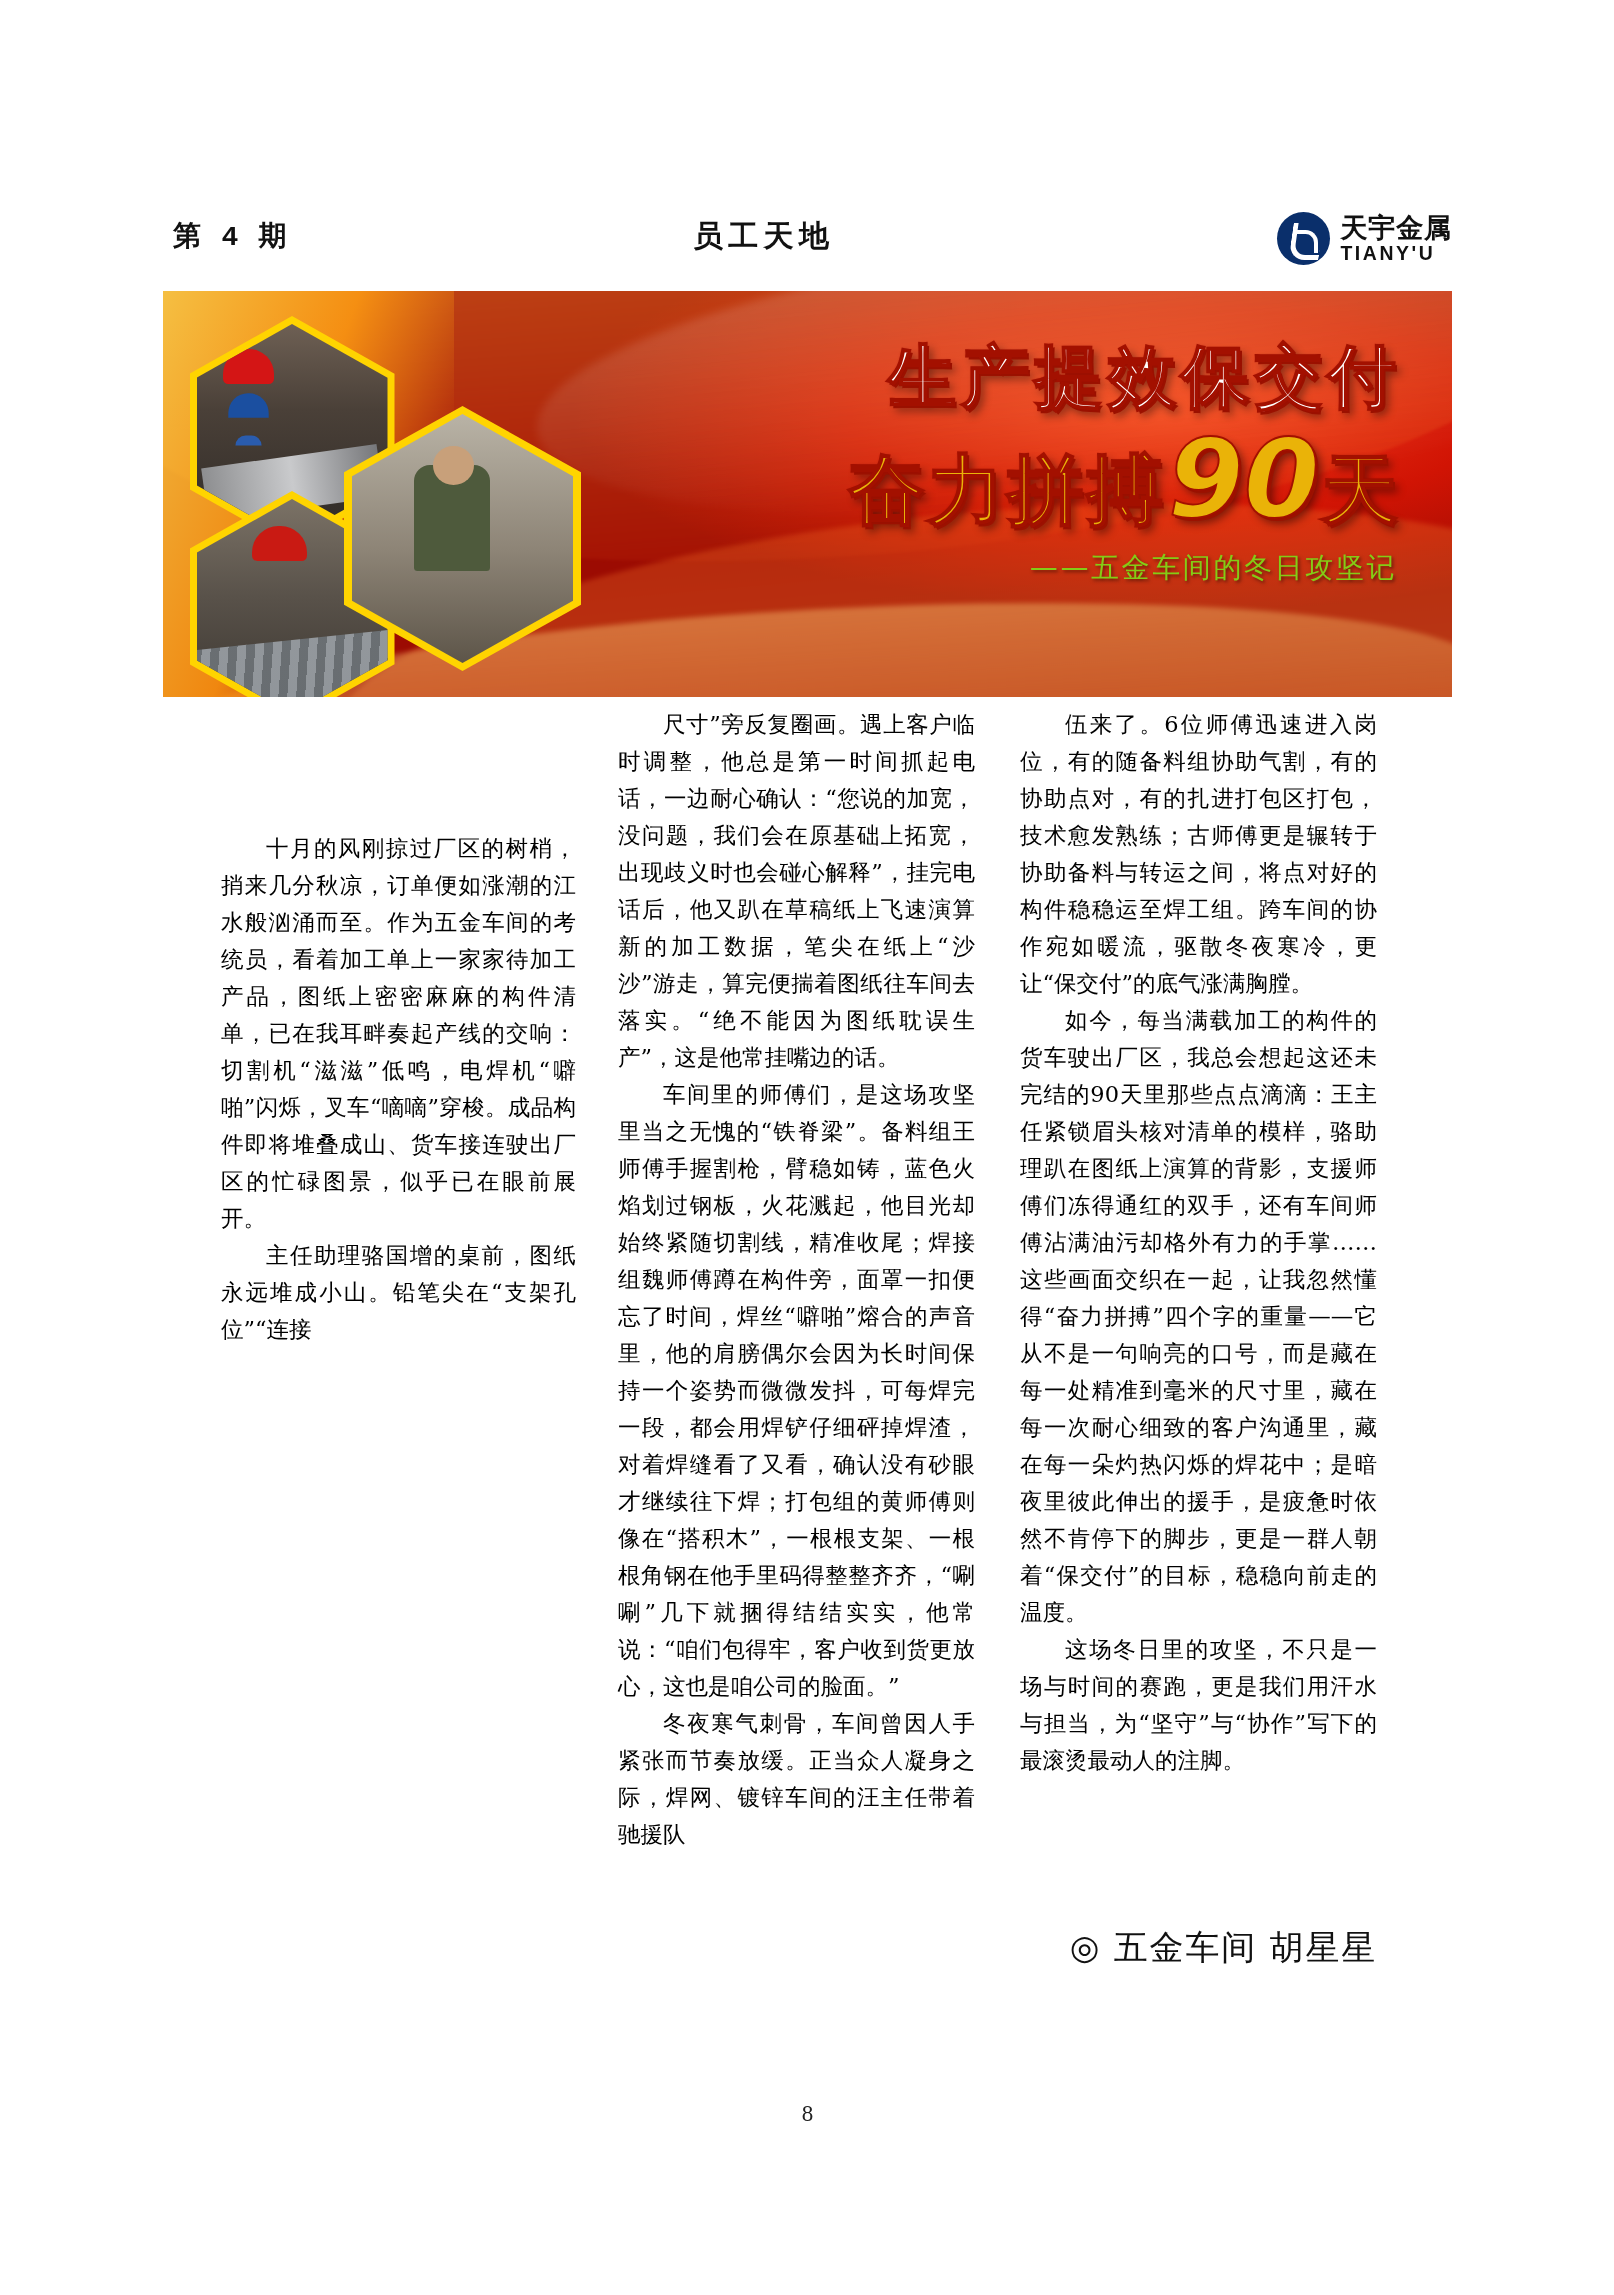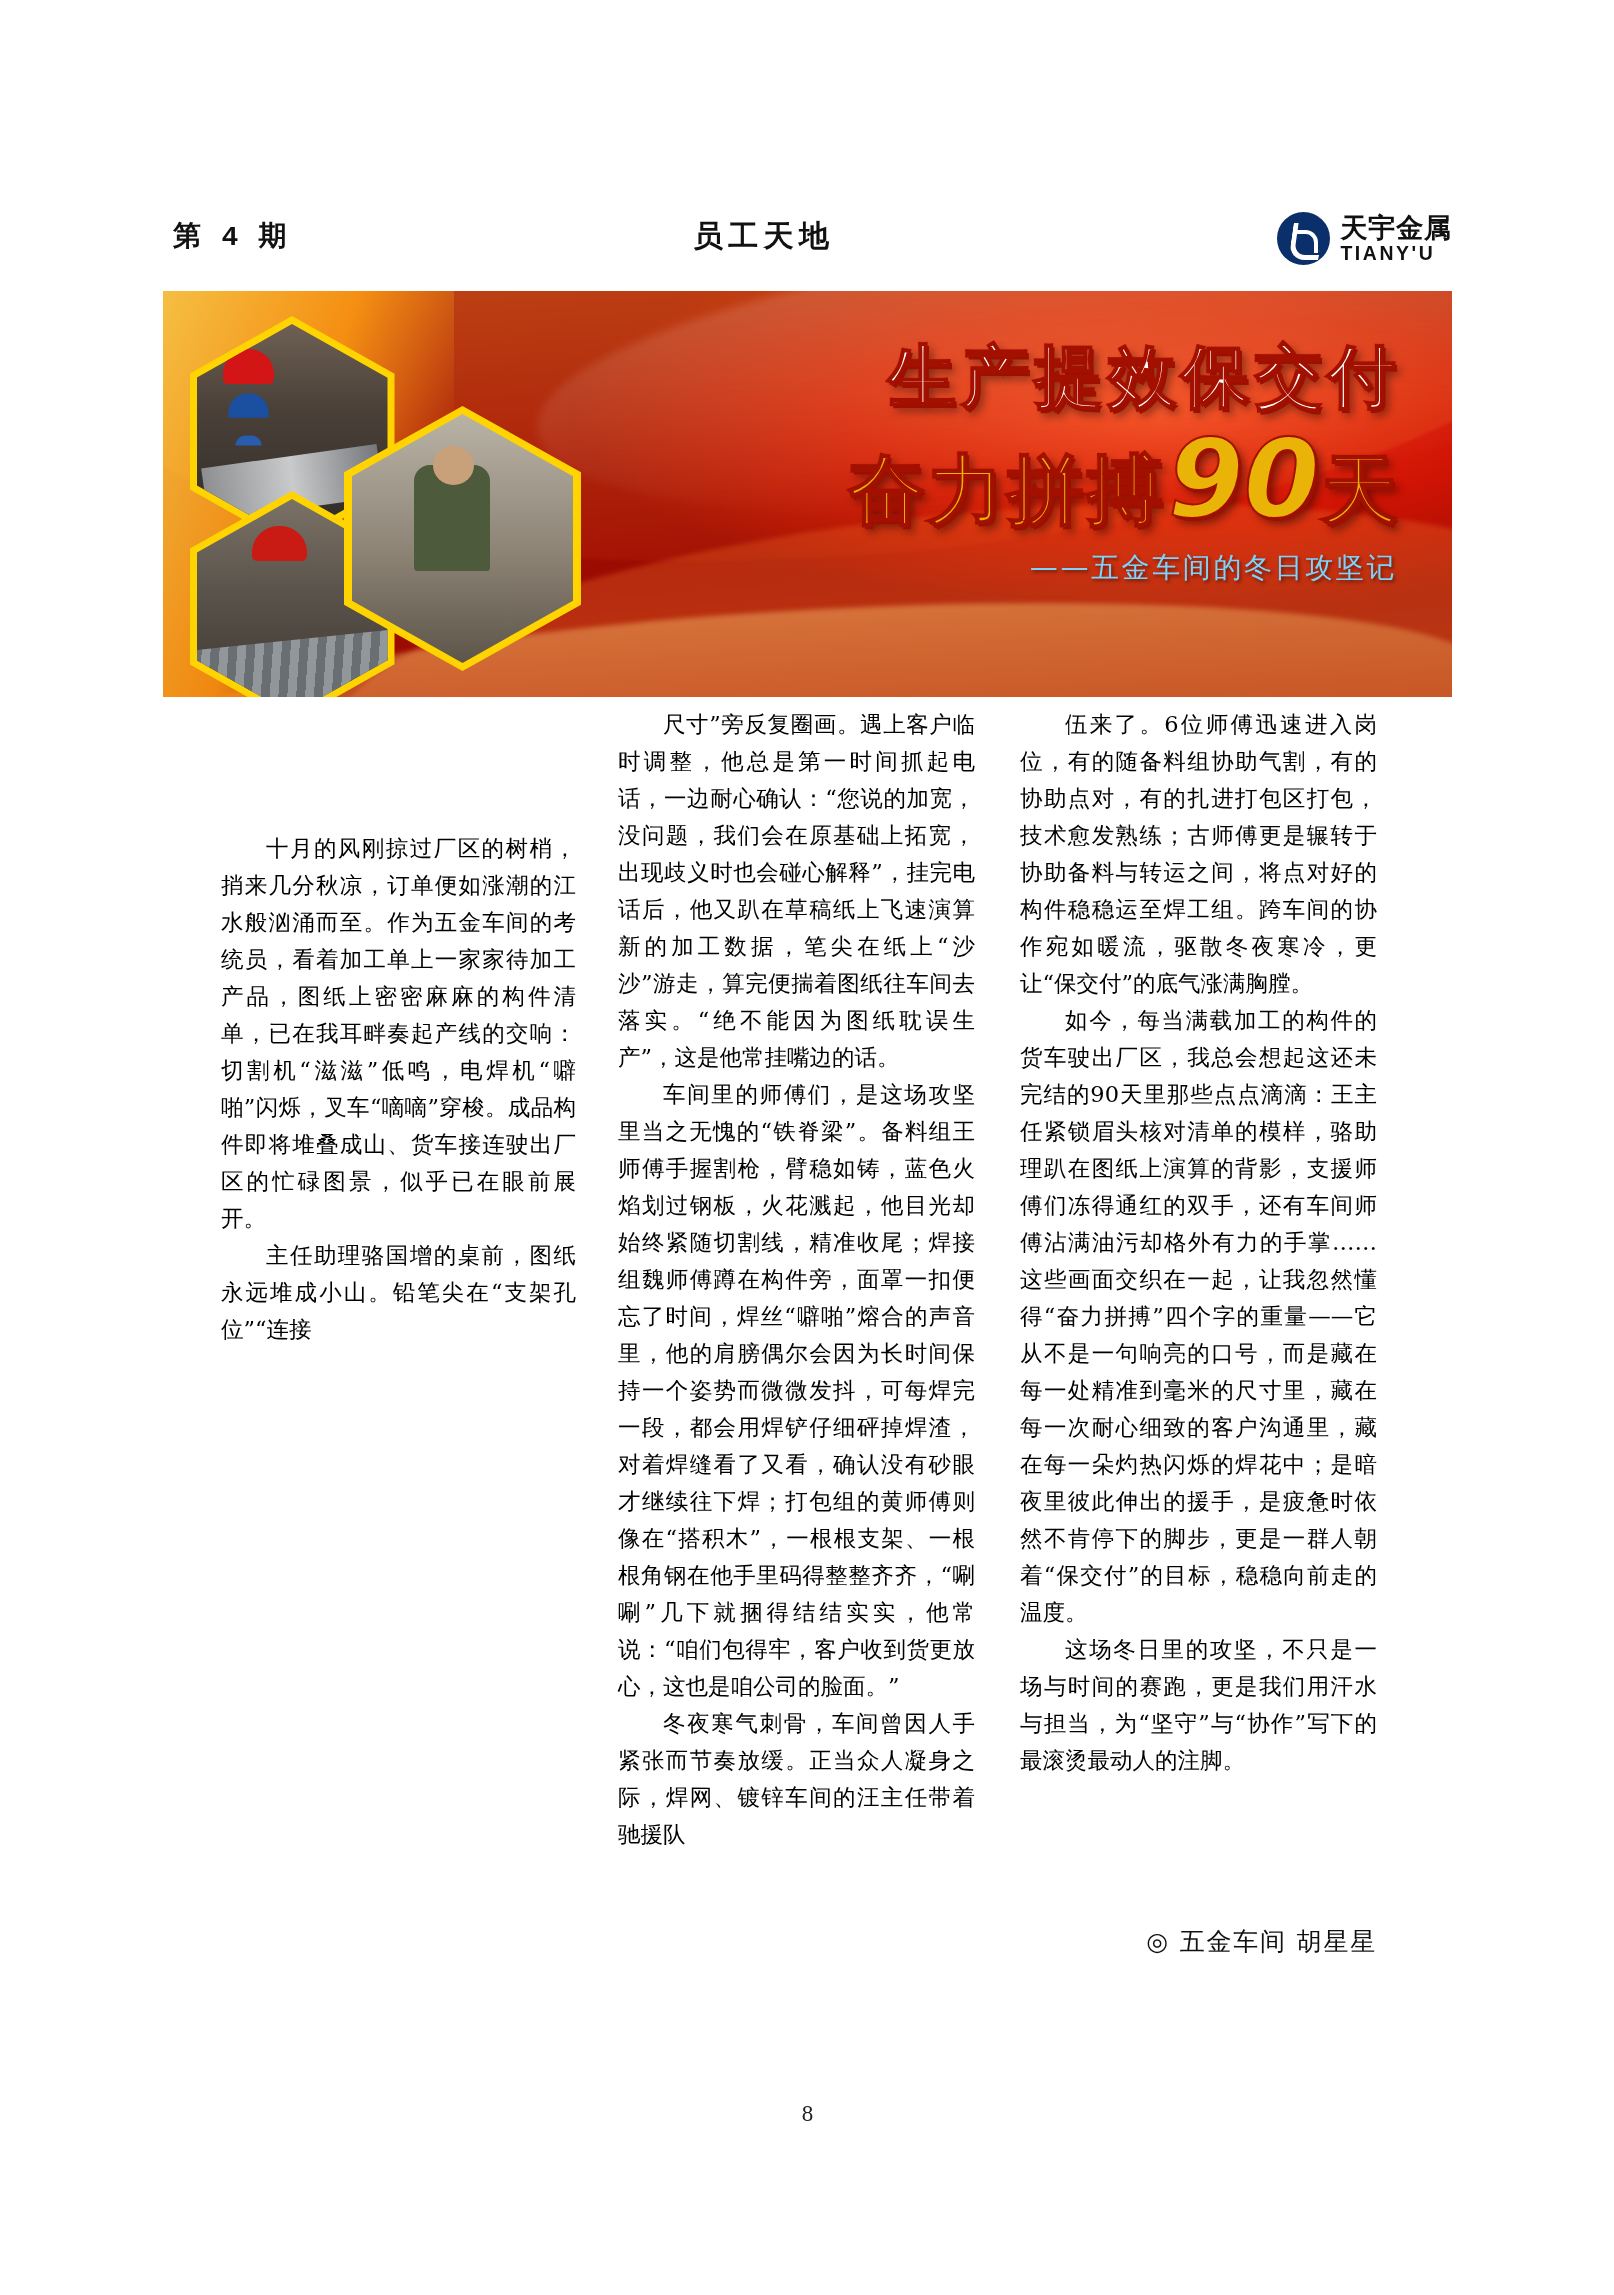--- a/index.html
+++ b/index.html
@@ -267,21 +267,21 @@
     font-size: 109px;
     font-style: italic;
     letter-spacing: 0px;
     line-height: .9;
   }
   .banner-sub {
     position: absolute;
     right: 55px;
     top: 258px;
     font-size: 28px;
-    color: #7dd3fc;
+    color: #84cc16;
     letter-spacing: 2.6px;
     font-family: "DejaVu Sans", sans-serif;
     text-shadow: 1.8px 1.8px 3.5px rgba(0,0,0,.5);
   }
 
   
   .col {
     position: absolute;
     top: 706px;
     width: 353px;
@@ -299,21 +299,21 @@
   .col1 { left: 221px; top: 830px; width: 355px; }
   .col2 { left: 618px; top: 706px; width: 357px; }
   .col3 { left: 1020px; top: 706px; width: 357px; }
 
   .signature {
     position: absolute;
     left: 1020px;
     top: 1925px;
     width: 357px;
     text-align: right;
-    font-size: 25px;
+    font-size: 34px;
     letter-spacing: 1.8px;
     font-family: "DejaVu Sans", sans-serif;
   }
 
   .page-number {
     position: absolute;
     left: 0;
     top: 2101px;
     width: 1615px;
     text-align: center;

